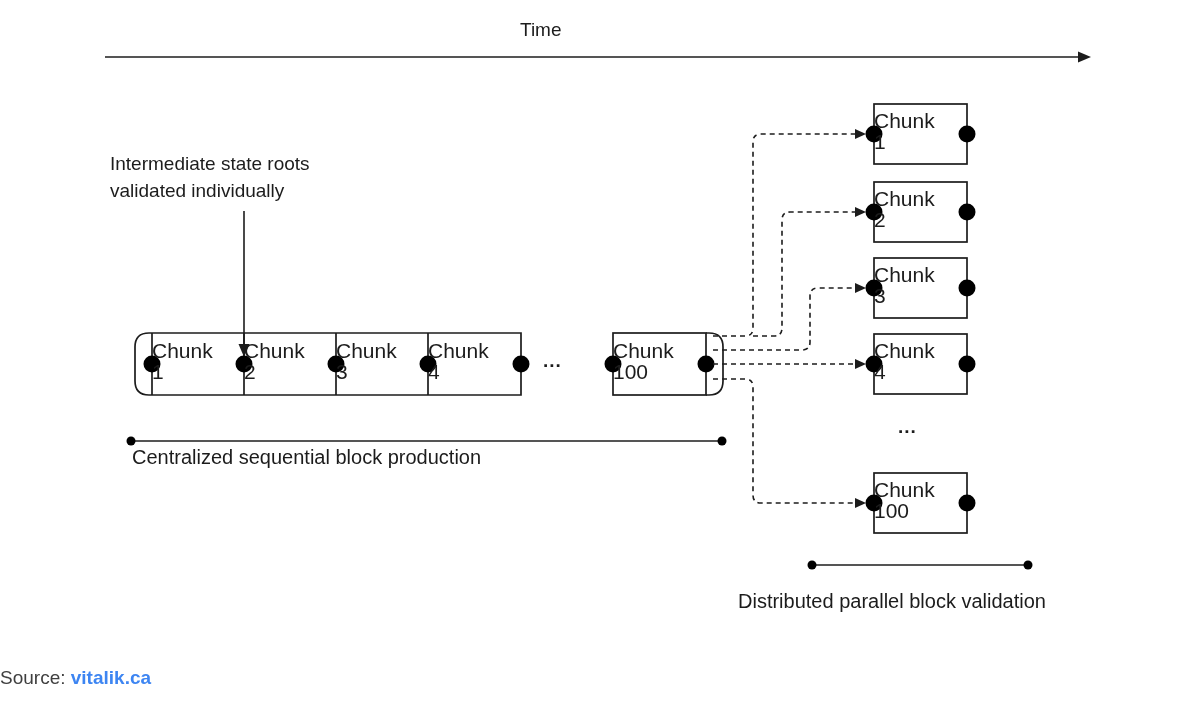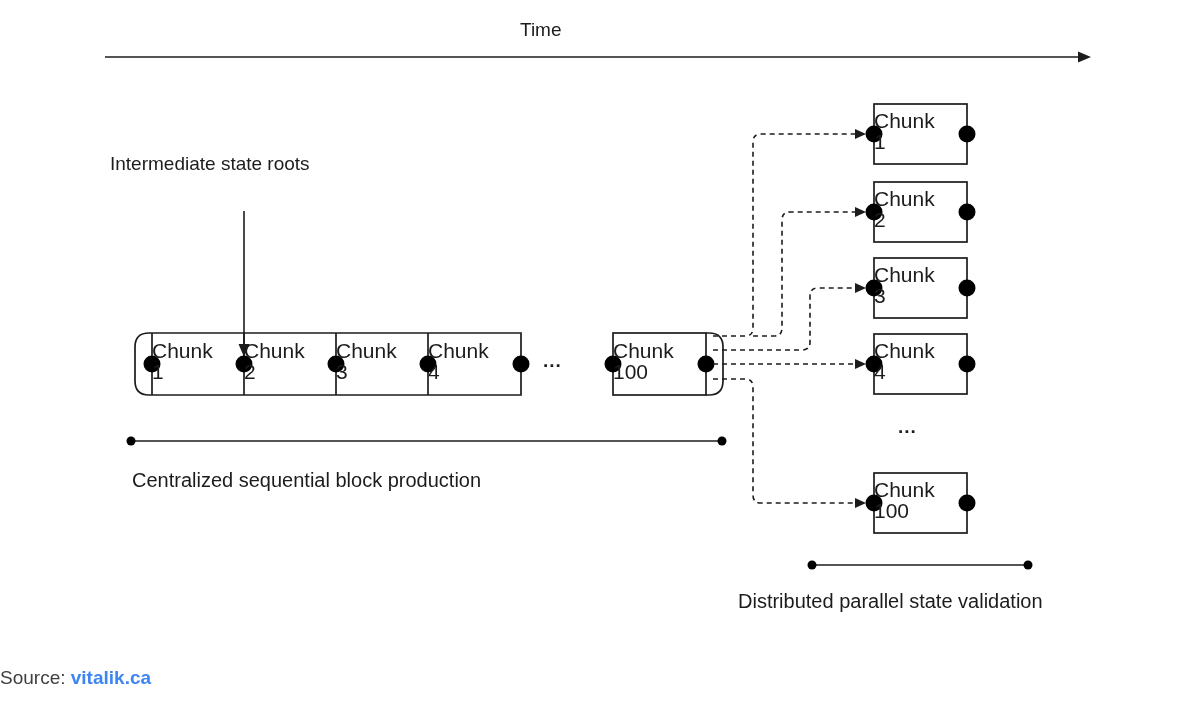--- a/index.html
+++ b/index.html
@@ -118,20 +118,21 @@
       <line class="st-thin" x1="812" y1="565" x2="1028" y2="565"></line>
       <circle class="dot" cx="812" cy="565" r="4.5"></circle>
       <circle class="dot" cx="1028" cy="565" r="4.5"></circle>
     </g>
   </svg>
 
   <div class="lbl time-lbl" style="left:520px;top:19px;width:120px;">Time</div>
 
   <div class="lbl note" style="left:110px;top:114px;width:262px;margin-top:36px;">
     <div>Intermediate state roots</div>
+    <div>validated individually</div>
   </div>
 
   <div class="lbl chunk-lbl" style="left:152px;top:340px;width:92px;">
     <span>Chunk</span>
       <span>1</span>
   </div>
   <div class="lbl chunk-lbl" style="left:244px;top:340px;width:92px;">
     <span>Chunk</span>
       <span>2</span>
   </div>
@@ -164,21 +165,21 @@
   <div class="lbl chunk-lbl" style="left:874px;top:340px;width:93px;">
     <span>Chunk</span>
       <span>4</span>
   </div>
   <div class="lbl dots-lbl" style="left:898px;top:416px;width:40px;">...</div>
   <div class="lbl chunk-lbl" style="left:874px;top:479px;width:93px;">
     <span>Chunk</span>
       <span>100</span>
   </div>
 
-  <div class="lbl caption" style="left:132px;top:469px;width:590px;">Centralized sequential block production</div>
-  <div class="lbl caption" style="left:738px;top:590px;width:366px;">Distributed parallel state validation</div>
+  <div class="lbl caption" style="left:132px;top:446px;width:590px;">Centralized sequential block production</div>
+  <div class="lbl caption" style="left:738px;top:590px;width:366px;">Distributed parallel block validation</div>
 
   <div class="lbl source" style="left:0px;top:667px;width:1096px;">
     <span>Source:</span>
     <a>vitalik.ca</a>
   </div>
 
 </div>
 
 </body></html>

